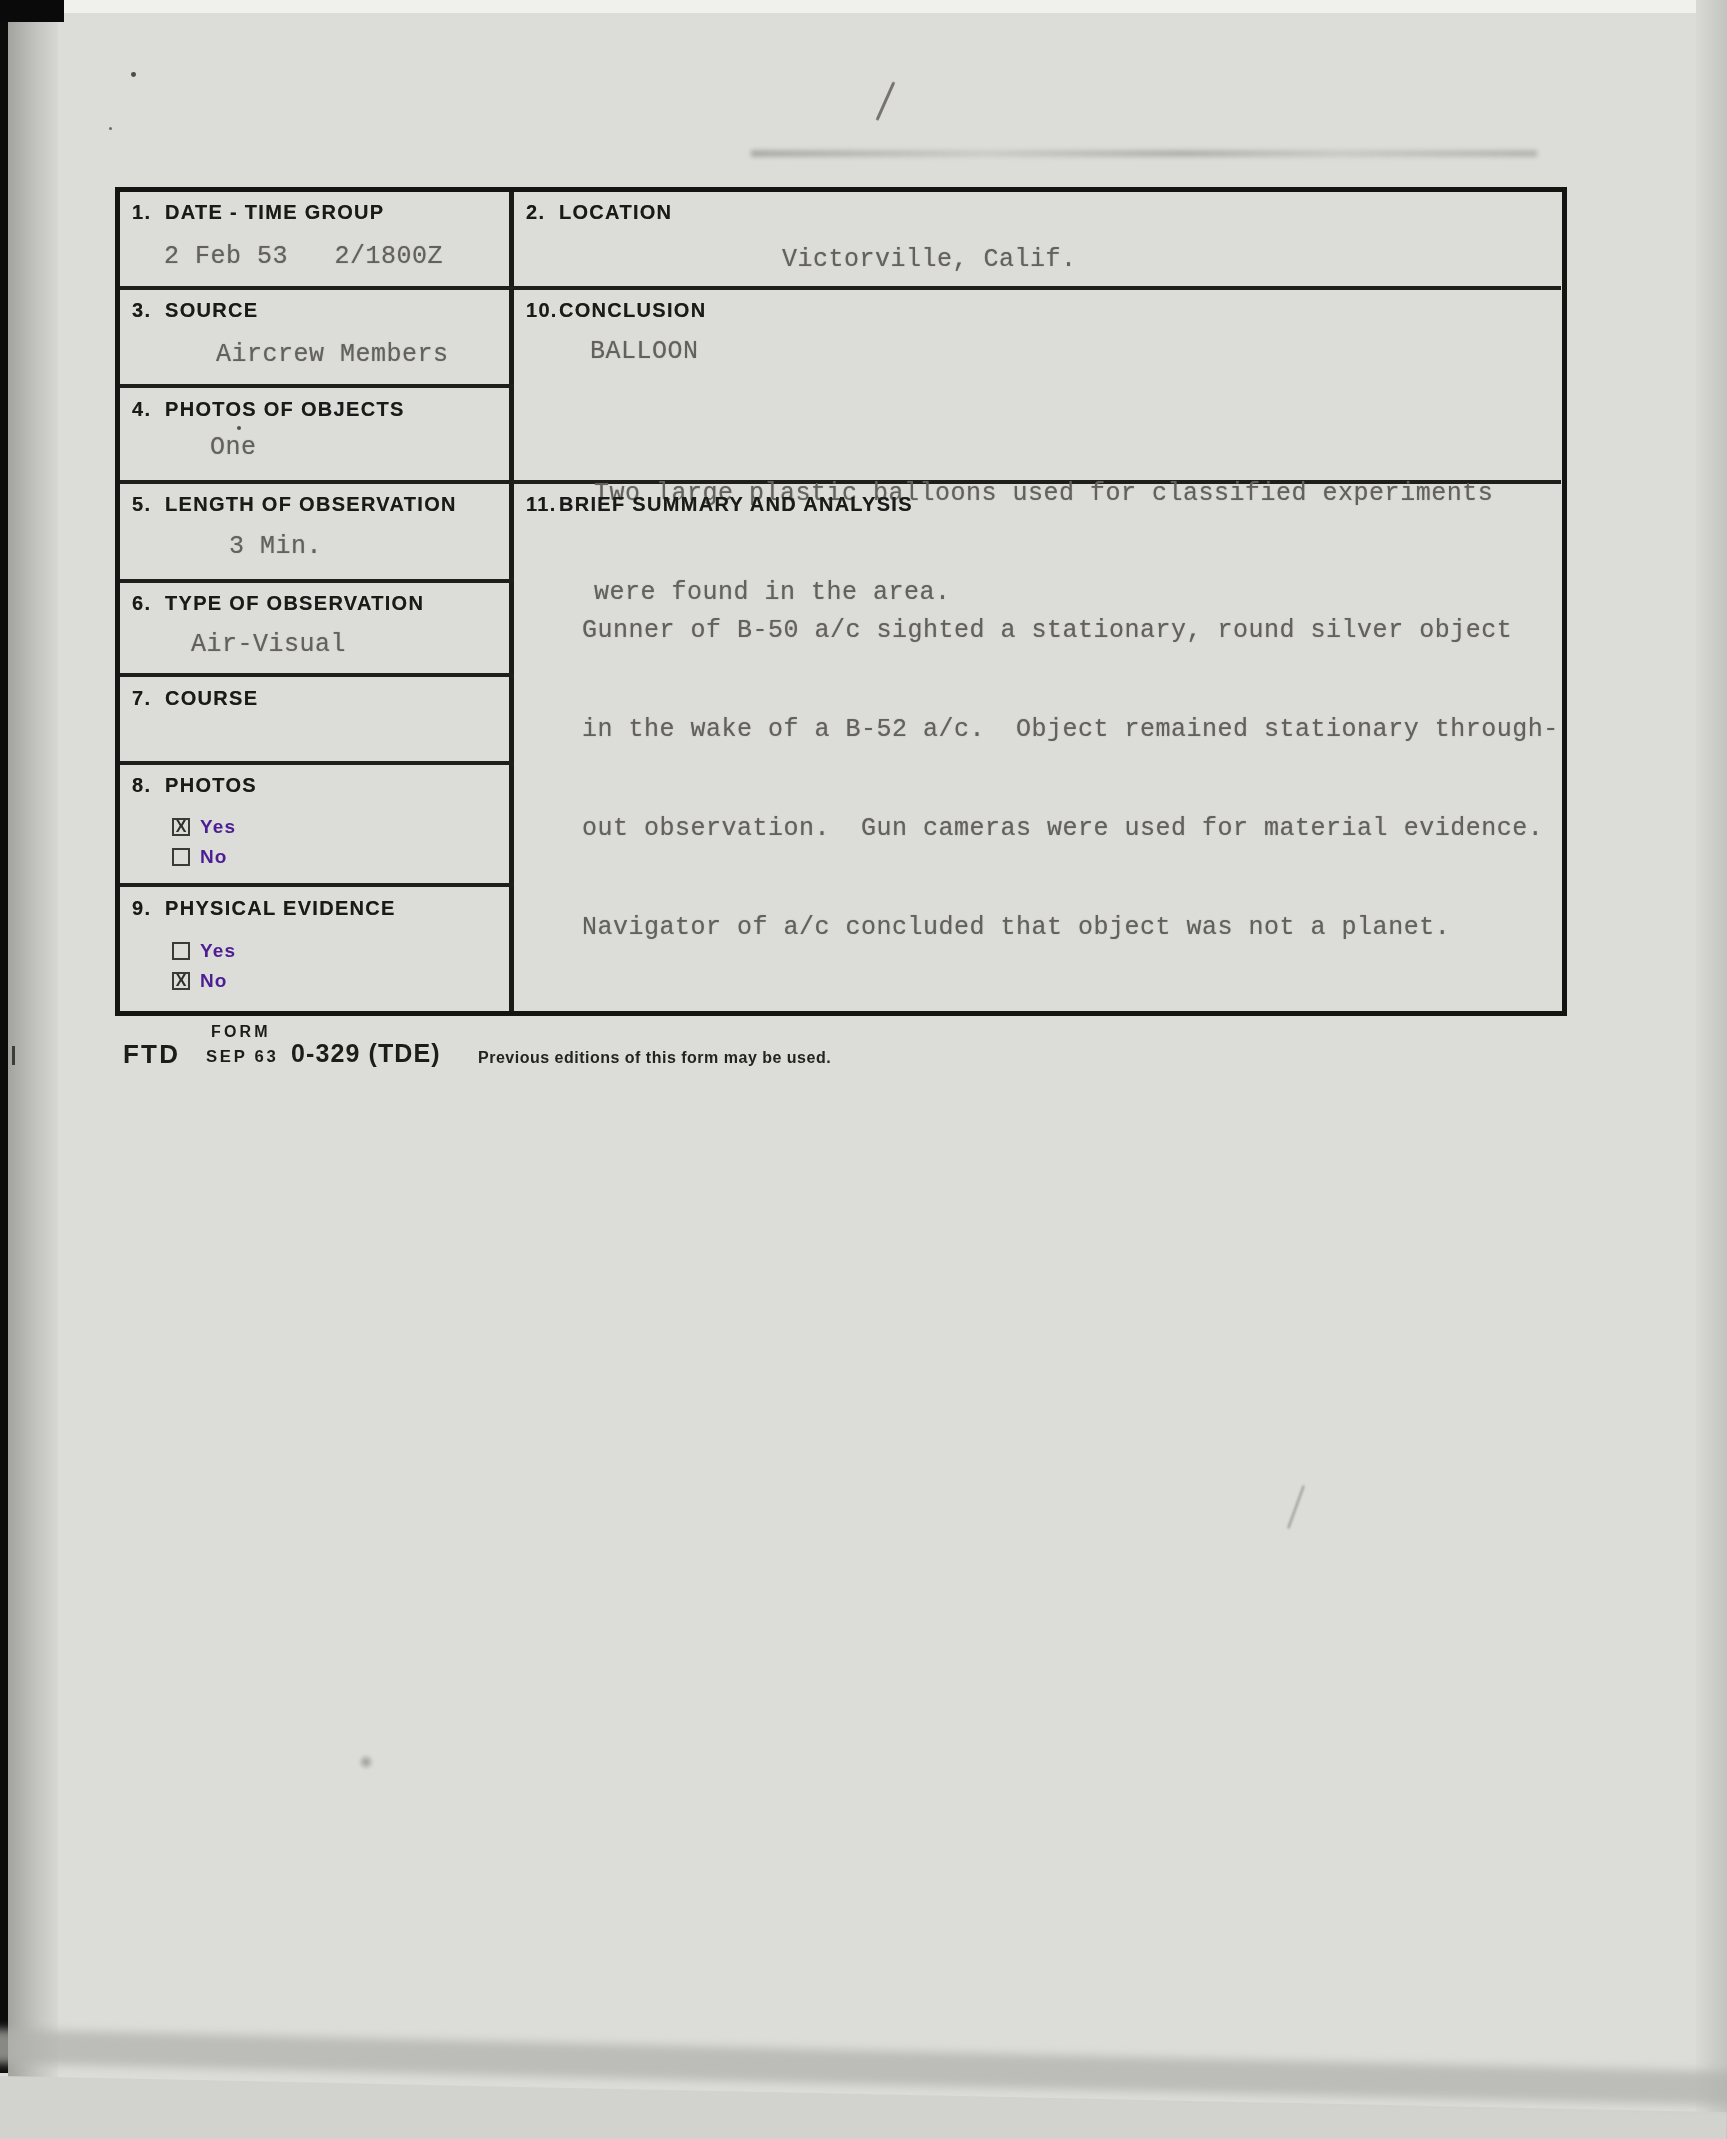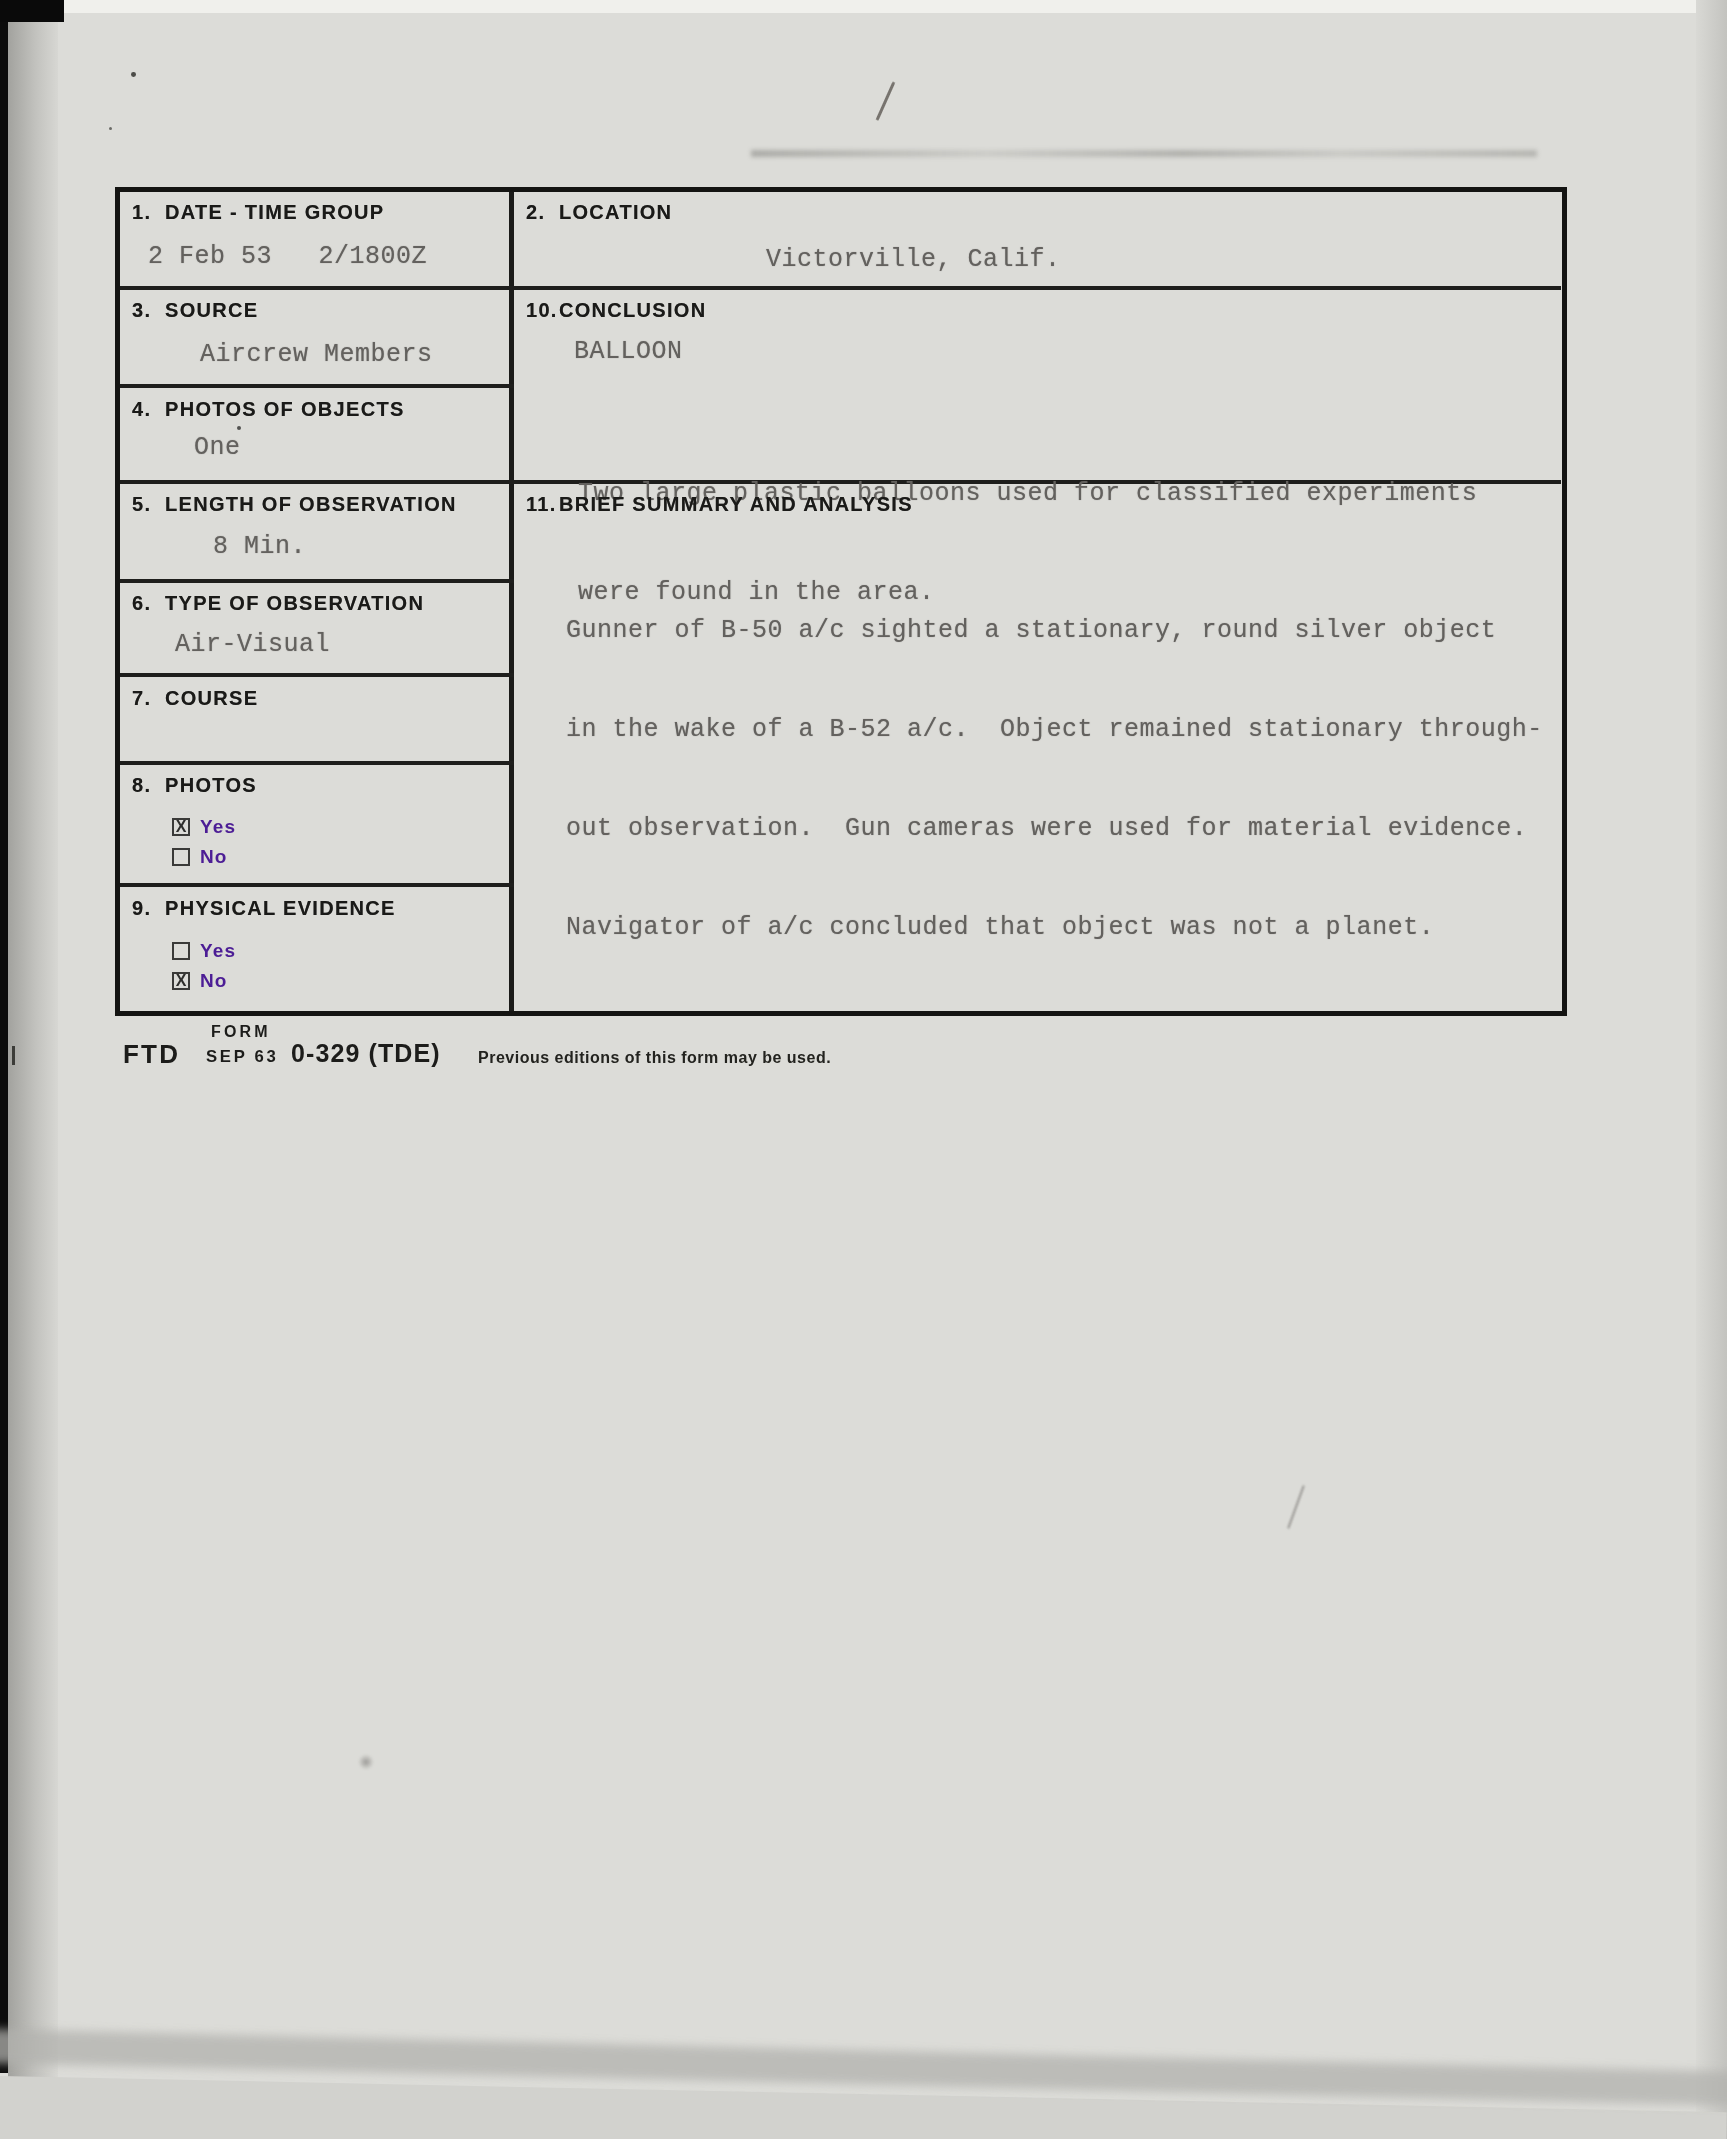--- a/index.html
+++ b/index.html
@@ -42,21 +42,21 @@
   .hl-left{left:0;width:394px;}
   .hl-right{left:389px;width:1052px;}
 
   .cell{position:absolute;box-sizing:border-box;}
   .cell-label{position:absolute;left:12px;top:8.6px;white-space:nowrap;
       font-weight:bold;font-size:20px;letter-spacing:1.3px;color:#1a1a18;
       text-shadow:0 0 0.5px rgba(20,20,20,.55);}
   .cell-label .num{display:inline-block;min-width:33px;}
   .tw{position:absolute;font-family:"Liberation Mono","DejaVu Sans Mono",monospace;
       font-size:25px;color:#63615e;letter-spacing:0.5px;white-space:pre;
-      text-shadow:0 0 1.1px rgba(95,93,90,.55);}
+      text-shadow:0 0 1.1px rgba(95,93,90,.55);margin-left:16px;}
   .tw-lines{line-height:33px;}
 
   .chk-row{position:absolute;display:flex;align-items:center;gap:9.7px;}
   .chk-box{width:18.3px;height:18.3px;border:2.2px solid #3a3a38;box-sizing:border-box;
       display:flex;align-items:center;justify-content:center;
       font-weight:bold;font-size:16px;color:#2e2e2c;font-family:"Liberation Sans",sans-serif;}
   .chk-label{font-weight:bold;font-size:19px;color:#4c1d95;letter-spacing:1.1px;
       font-family:"Liberation Sans",sans-serif;}
 
   
@@ -135,21 +135,21 @@
     <div class="cell-label">
       <span class="num">4.</span><span>PHOTOS OF OBJECTS</span>
     </div>
     <div class="tw" style="left:74px;top:44px">One</div>
   </div>
 
   <div class="cell" style="left:0;top:292px;width:389px;height:95px">
     <div class="cell-label">
       <span class="num">5.</span><span>LENGTH OF OBSERVATION</span>
     </div>
-    <div class="tw" style="left:93px;top:48px">8 Min.</div>
+    <div class="tw" style="left:93px;top:48px">3 Min.</div>
   </div>
 
   <div class="cell" style="left:394px;top:292px;width:1047px;height:527px">
     <div class="cell-label">
       <span class="num">11.</span><span>BRIEF SUMMARY AND ANALYSIS</span>
     </div>
     <div class="tw tw-lines" style="left:52px;top:64px">
       <div>Gunner of B-50 a/c sighted a stationary, round silver object</div>
       <div>in the wake of a B-52 a/c.  Object remained stationary through-</div>
       <div>out observation.  Gun cameras were used for material evidence.</div>

